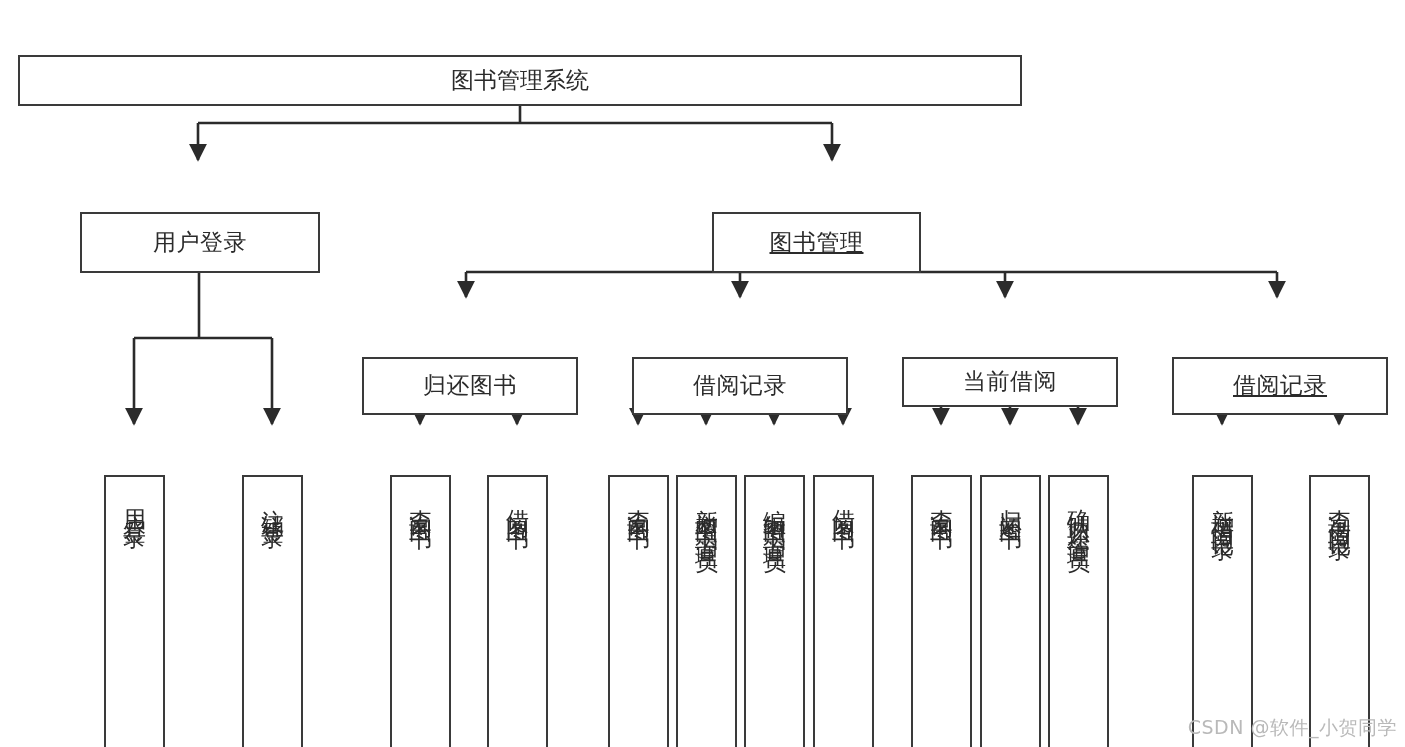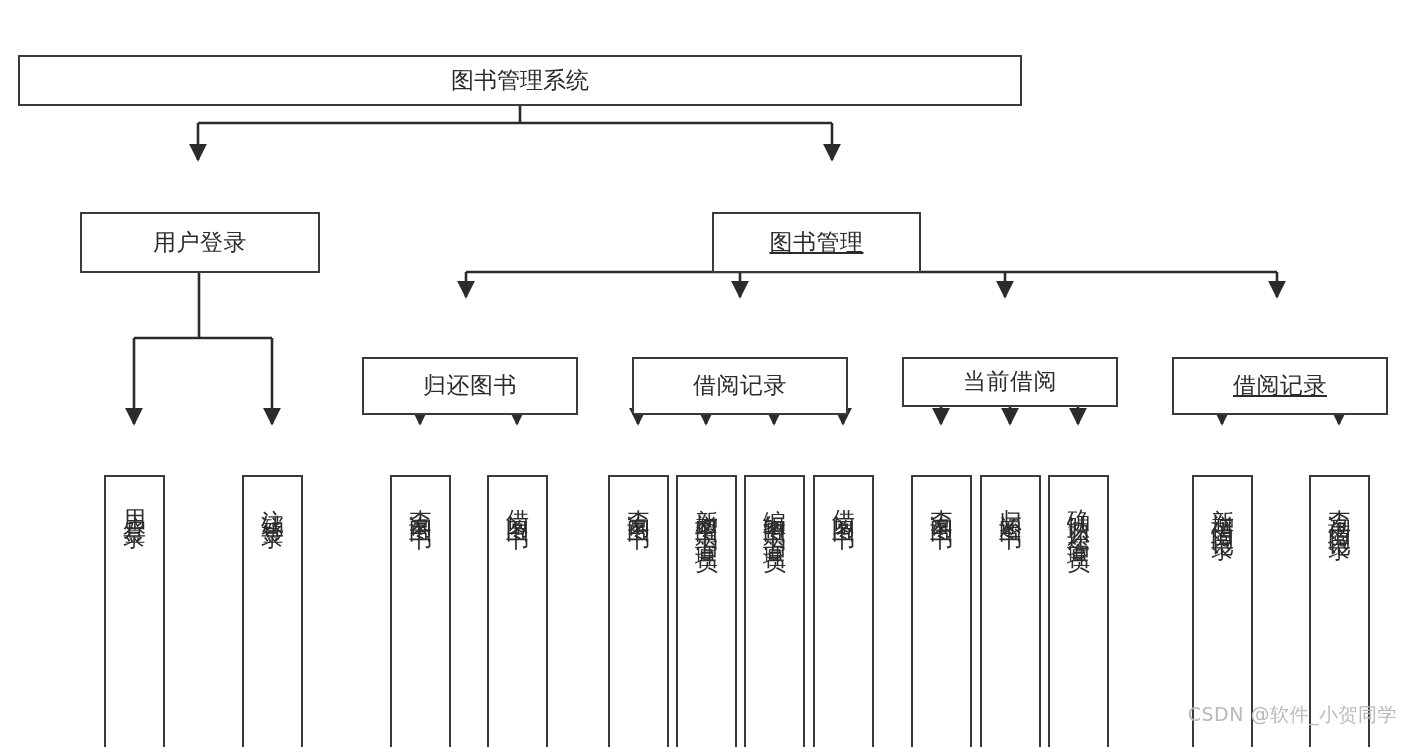--- a/index.html
+++ b/index.html
@@ -54,21 +54,21 @@
   .node.v .vtext {
     writing-mode: vertical-rl;
     text-orientation: upright;
     letter-spacing: 6px;
     line-height: 1;
     white-space: nowrap;
   }
   .watermark {
     position: absolute;
     right: 8px;
-    bottom: 19px;
+    bottom: 6px;
     font-size: 19px;
     color: #b9b9b9;
     letter-spacing: 0.5px;
     white-space: nowrap;
     z-index: 5;
     margin-left: 40px;
   }
 </style>
 </head>
 <body>

